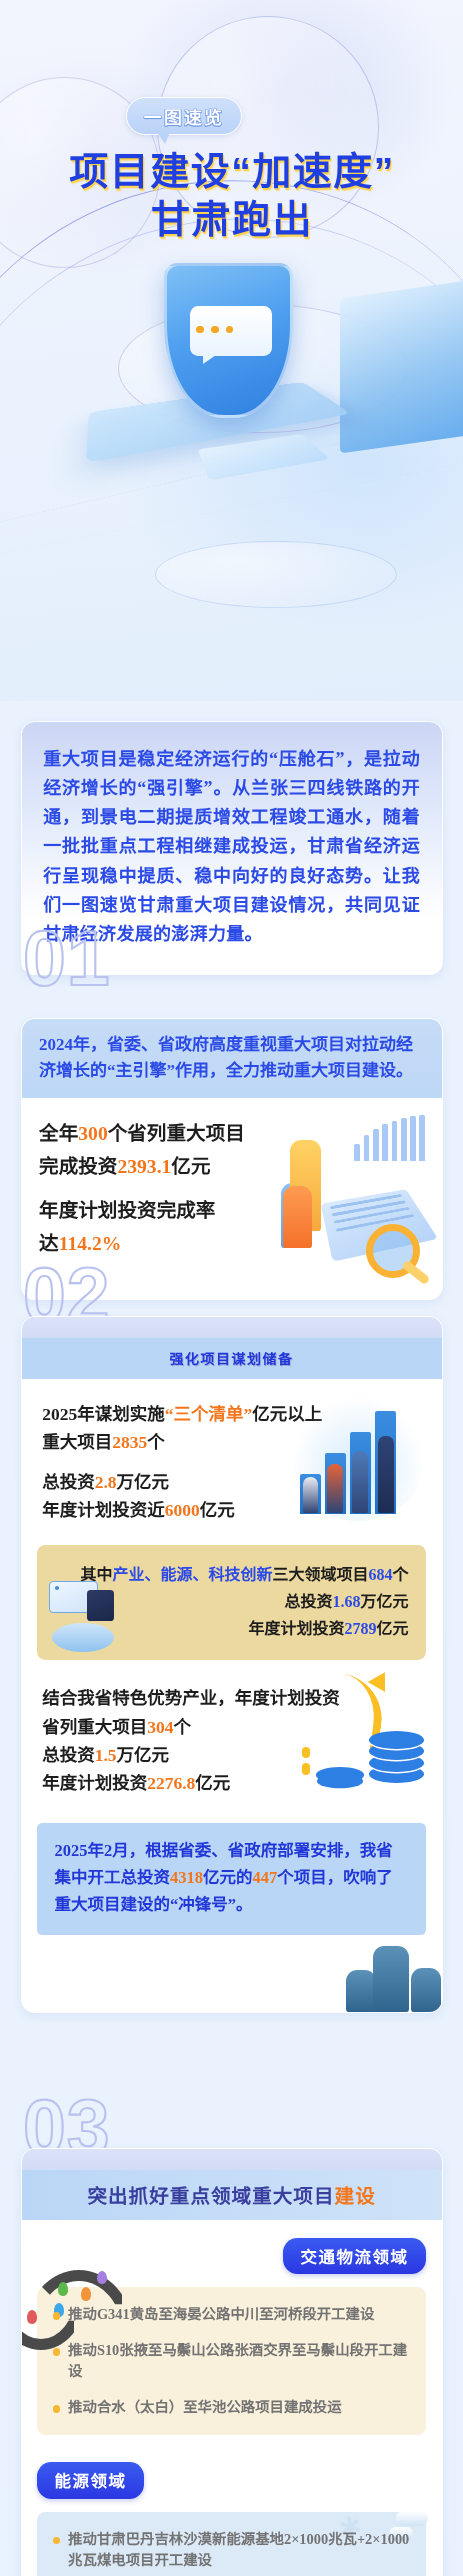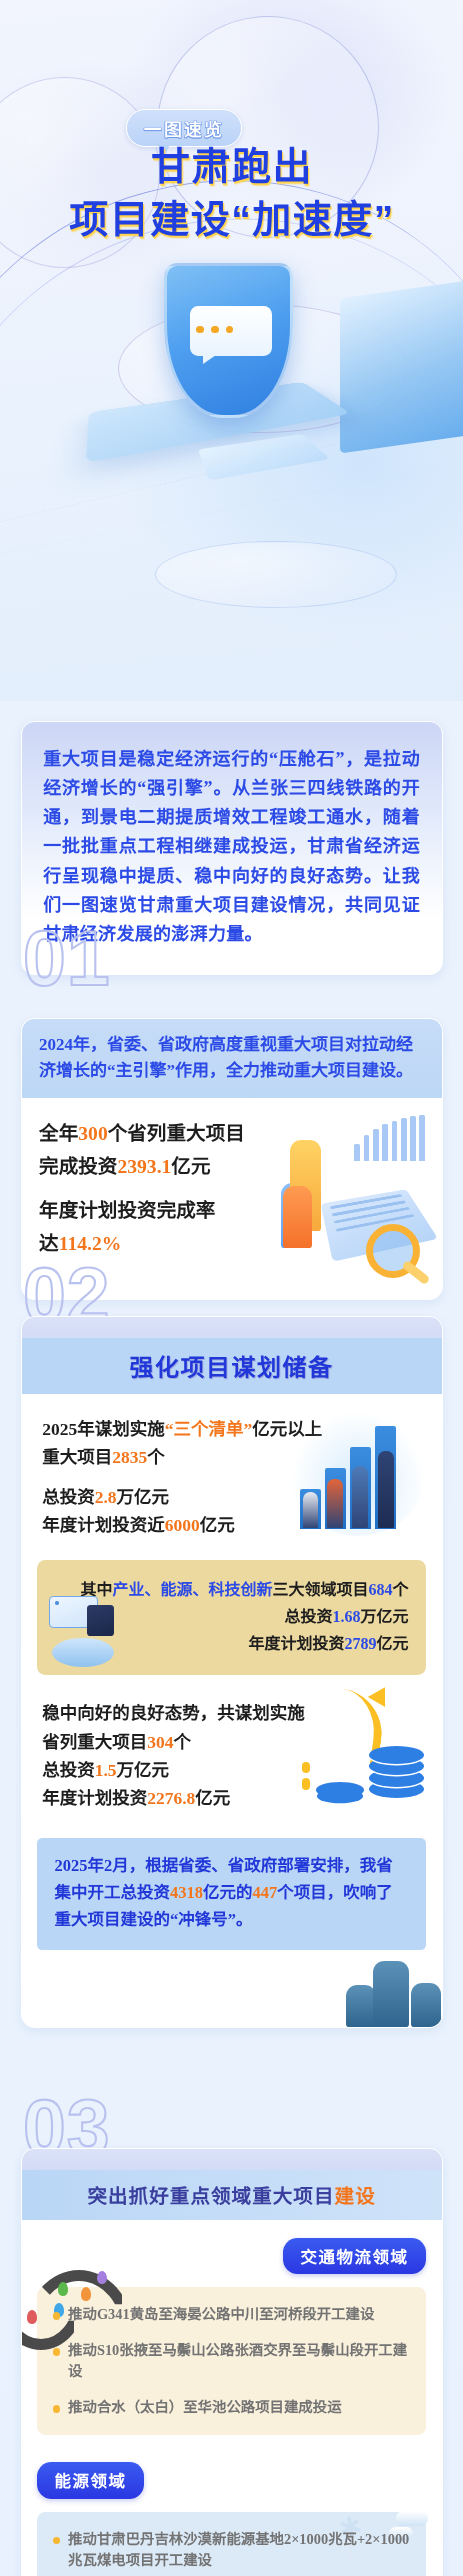--- a/index.html
+++ b/index.html
@@ -38,21 +38,20 @@
   }
   .swoosh.s2 { top:222px; left:-103px; border-top-color:rgba(120,140,235,.35); transform:rotate(-11deg); }
 
   .badge-bubble {
     position:absolute; left:126px; top:97px; z-index:6;
     width:116px; height:38px; border-radius:19px;
     background:linear-gradient(180deg,#cfe0fb 0%,#bad3f8 100%);
     border:1px solid #ffffff;
     display:flex; align-items:center; justify-content:center;
     box-shadow:0 1.5px 5.2px rgba(80,110,190,.18);
-    margin-top:12px;
   }
   .badge-bubble:after {
     content:""; position:absolute; left:30px; bottom:-10.3px; width:0; height:0;
     border-left:8.2px solid transparent; border-right:5.2px solid transparent;
     border-top:12.4px solid #bad3f8;
   }
   .badge-bubble span {
     font-family:"Liberation Sans","DejaVu Sans",sans-serif;
     font-size:18px; font-weight:bold; color:#ffffff; letter-spacing:2.1px;
     text-shadow:0 0 0 #2b5fd9, 0.5px 0.5px 0 #6f9ae8, -0.5px -0.5px 0 #6f9ae8, 0.5px -0.5px 0 #6f9ae8, -0.5px 0.5px 0 #6f9ae8;
@@ -165,21 +164,21 @@
   .s02-card {
     position:absolute; left:20.6px; top:1316px; width:422px; border-radius:13.4px;
     background:#ffffff; overflow:hidden; border:1.5px solid #ffffff;
     box-shadow:0 3.1px 9.3px rgba(110,140,210,.12);
   }
   .band-head {
     height:20.6px; background:linear-gradient(180deg,#dbe2f8,#d3dcf6);
   }
   .band-title {
     background:#bad6f6; padding:10.3px 0 11.3px 0; text-align:center;
-    font-size:24px; font-weight:bold; color:#2137d8; letter-spacing:1.5px;
+    font-size:14px; font-weight:bold; color:#2137d8; letter-spacing:1.5px;
     text-shadow:1px 1px 0 rgba(120,100,180,.35);
   }
   .blk { position:relative; padding:20.6px 20.6px 15.5px 20.6px; }
   .blk .t { font-size:17.5px; font-weight:bold; color:#1d1d1d; line-height:1.62; }
   .blk .t .or { color:#f3761c; }
 
   .people-art { position:absolute; right:15.5px; top:12.4px; width:139px; height:129px; }
   .pa-bar { position:absolute; bottom:6.2px; border-radius:2.1px 2.1px 0 0; background:linear-gradient(180deg,#3b8de0,#1f6fc4); }
   .pa-blob {
     position:absolute; inset:3.1px 0 0 3.1px;
@@ -313,22 +312,22 @@
     <div class="ring r3"></div>
     <div class="ring r4"></div>
     <div class="swoosh"></div>
     <div class="swoosh s2"></div>
 
     <div class="badge-bubble">
       <span>一图速览</span>
     </div>
 
     <div class="main-title">
+      <div class="ln ln2">项目建设“加速度”</div>
       <div class="ln ln1">甘肃跑出</div>
-      <div class="ln ln2">项目建设“加速度”</div>
     </div>
 
     <div class="hero-art">
       <div class="plate"></div>
       <div class="plate2"></div>
       <div class="shield">
         <div class="chat"></div>
         <div class="dots">
             <i></i>
             <i></i>
@@ -448,21 +447,21 @@
             <i></i>
           </div>
         <div class="coin-single"></div>
         <div class="coin-stack">
           <i style="bottom:0"></i>
             <i style="bottom:11.3px"></i>
             <i style="bottom:23px"></i>
             <i style="bottom:34px"></i>
         </div>
       </div>
-      <div class="t">稳中向好的良好态势，共谋划实施</div>
+      <div class="t">结合我省特色优势产业，年度计划投资</div>
       <div class="t">
         <span>省列重大项目</span><span class="or">304</span><span>个</span>
       </div>
       <div class="t">
         <span>总投资</span><span class="or">1.5</span><span>万亿元</span>
       </div>
       <div class="t">
         <span>年度计划投资</span><span class="or">2276.8</span><span>亿元</span>
       </div>
     </div>

